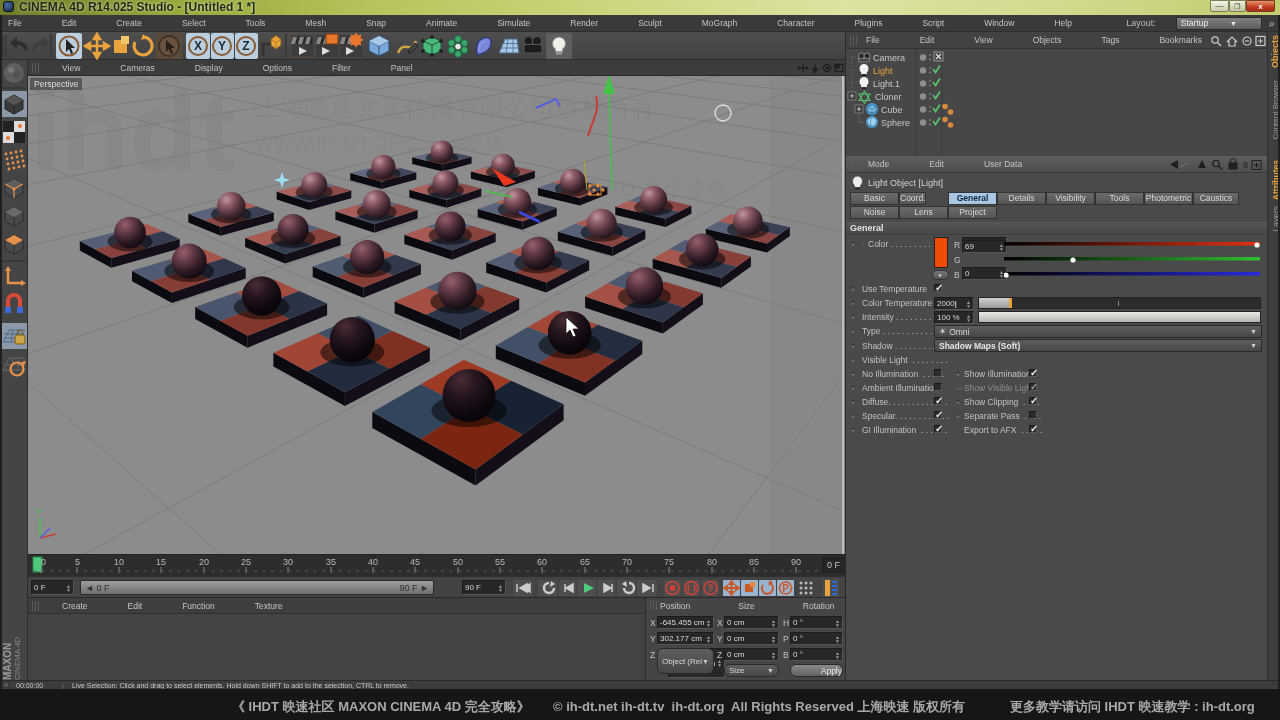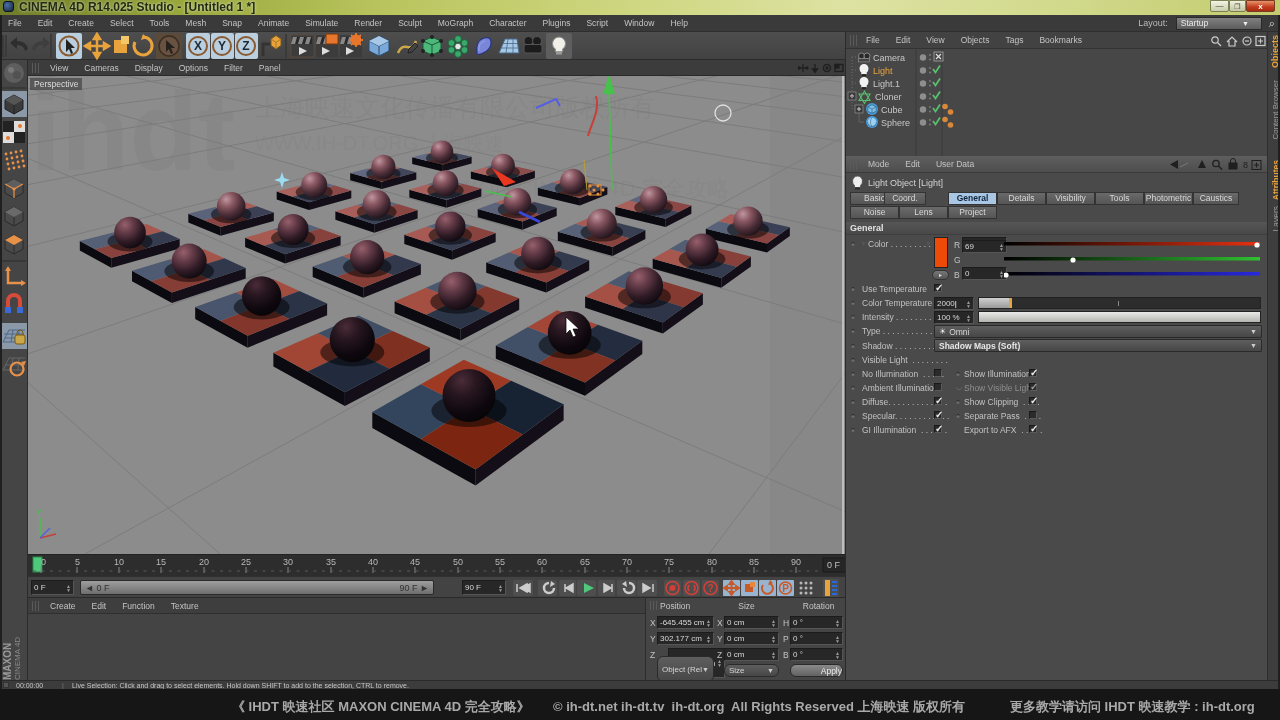--- a/index.html
+++ b/index.html
@@ -1,18 +1,18 @@
 <!DOCTYPE html>
 <html><head><meta charset="utf-8"><style>
 *{margin:0;padding:0;box-sizing:border-box}
 html,body{width:1280px;height:720px;overflow:hidden;background:#4a4a4a;font-family:"Liberation Sans",sans-serif}
 #root{position:absolute;top:0;left:0;width:1280px;height:720px;font-size:8.5px;color:#c8c8c8}
 .abs{position:absolute}
 .menu{display:flex;align-items:center;color:#c4c4c4;font-size:8.5px}
-.menu span{padding:0 8px}
+.menu span{padding:0 20px}
 .dots{width:8px;height:10px;background:repeating-linear-gradient(90deg,#5a5a5a 0 1px,transparent 1px 3px);margin:0 2px 0 4px}
 .fld{background:#272727;border:1px solid #1c1c1c;border-right-color:#555;border-bottom-color:#555;color:#d8d8d8;font-size:8px;display:flex;align-items:center;padding:0 2px;position:absolute;white-space:nowrap;overflow:hidden}
 .spin{margin-left:auto;color:#999;font-size:5px;line-height:4px}
 .drop{background:linear-gradient(#5e5e5e,#474747);border:1px solid #2a2a2a;color:#d6d6d6;font-size:8.5px;display:flex;align-items:center;padding:0 4px;position:absolute;border-radius:1px;white-space:nowrap;overflow:hidden}
 .drop .arr{margin-left:auto;color:#ccc;font-size:7px}
 .tab{position:absolute;height:13px;background:linear-gradient(#6a6a6a,#555);border:1px solid #333;color:#d8d8d8;font-size:8.5px;text-align:center;line-height:11px;overflow:hidden}
 .tabsel{background:#a9c7e4;color:#10243c;font-weight:bold}
 .chk{position:absolute;width:8px;height:8px;background:#2b2b2b;border:1px solid #1a1a1a;border-right-color:#5a5a5a;border-bottom-color:#5a5a5a}
 .ck{position:absolute;color:#ececec;font-size:10px;font-weight:bold;line-height:8px}
 .lbl{position:absolute;color:#c2c2c2;font-size:8.5px;white-space:nowrap}
@@ -756,21 +756,21 @@
  <div class="lbl" style="left:71px;top:36px">Y</div>
       <div class="fld" style="left:78px;top:34px;width:55px;height:13px">0 cm<span class="spin">▲<br>▼</span></div>
  <div class="lbl" style="left:137px;top:36px">P</div>
       <div class="fld" style="left:144px;top:34px;width:53px;height:13px">0 °<span class="spin">▲<br>▼</span></div>
  <div class="lbl" style="left:4px;top:52px">Z</div>
       <div class="fld" style="left:22px;top:50px;width:57px;height:30px">-261.423 cm<span class="spin">▲<br>▼</span></div>
  <div class="lbl" style="left:71px;top:52px">Z</div>
       <div class="fld" style="left:78px;top:50px;width:55px;height:13px">0 cm<span class="spin">▲<br>▼</span></div>
  <div class="lbl" style="left:137px;top:52px">B</div>
       <div class="fld" style="left:144px;top:50px;width:53px;height:13px">0 °<span class="spin">▲<br>▼</span></div>
- <div class="drop" style="left:11px;top:58px;width:57px;height:26px;border-radius:6px;font-size:8px">Object (Rel<span class="arr">▼</span></div>
+ <div class="drop" style="left:11px;top:50px;width:57px;height:26px;border-radius:6px;font-size:8px">Object (Rel<span class="arr">▼</span></div>
  <div class="drop" style="left:78px;top:66px;width:55px;height:13px;border-radius:6px;font-size:8px">Size<span class="arr">▼</span></div>
  <div class="abs" style="left:144px;top:66px;width:53px;height:13px;background:linear-gradient(#8a8a8a,#616161);border:1px solid #2a2a2a;border-radius:6px;color:#ececec;font-size:8.5px;text-align:right;line-height:12px">Apply</div>
 </div>
 
 <div class="abs" style="left:0;top:680px;width:1280px;height:9px;background:#3c3c3c;border-top:1px solid #2a2a2a;color:#c8c8c8;font-size:7px">
  <span style="position:absolute;left:3px;top:1px;width:6px;height:6px;background:#555;border:1px solid #333"></span>
  <span style="position:absolute;left:16px;top:1px">00:00:00</span>
  <span style="position:absolute;left:62px;top:1px;color:#777">|</span>
  <span style="position:absolute;left:72px;top:1px">Live Selection: Click and drag to select elements. Hold down SHIFT to add to the selection, CTRL to remove.</span>
 </div>
@@ -928,21 +928,21 @@
           <line x1="90.5" y1="5.5" x2="90.5" y2="10.5"></line>
           <line x1="88" y1="8" x2="93" y2="8"></line>
         </g>
  </svg>
  <svg width="16" height="15" style="position:absolute;left:4px;top:19px">
         <path d="M7.5,1 a5,5 0 0,1 5,5 q0,3 -2,4.5 l0,2 -6,0 0,-2 q-2,-1.5 -2,-4.5 a5,5 0 0,1 5,-5 z" fill="#ededed" stroke="#555"></path>
         <rect x="5" y="12.5" width="5" height="2" fill="#2a2a2a"></rect>
       </svg>
  <div class="lbl" style="left:22px;top:22px;font-size:9px;color:#d2d2d2">Light Object [Light]</div>
  <div class="tab" style="left:4px;top:36px;width:49px">Basic</div>
- <div class="tab" style="left:38px;top:36px;width:42px">Coord.</div>
+ <div class="tab" style="left:53px;top:36px;width:27px">Coord.</div>
  <div class="tab tabsel" style="left:102px;top:36px;width:49px">General</div>
  <div class="tab" style="left:151px;top:36px;width:49px">Details</div>
  <div class="tab" style="left:200px;top:36px;width:49px">Visibility</div>
  <div class="tab" style="left:249px;top:36px;width:49px">Tools</div>
  <div class="tab" style="left:298px;top:36px;width:49px">Photometric</div>
  <div class="tab" style="left:347px;top:36px;width:46px">Caustics</div>
  <div class="tab" style="left:4px;top:50px;width:49px">Noise</div>
  <div class="tab" style="left:53px;top:50px;width:49px">Lens</div>
  <div class="tab" style="left:102px;top:50px;width:49px">Project</div>
  <div class="abs" style="left:0px;top:66px;width:421px;height:13px;background:linear-gradient(#565656,#484848);border-bottom:1px solid #3e3e3e;color:#e4e4e4;font-weight:bold;font-size:9px;padding:1px 0 0 4px">General</div>

